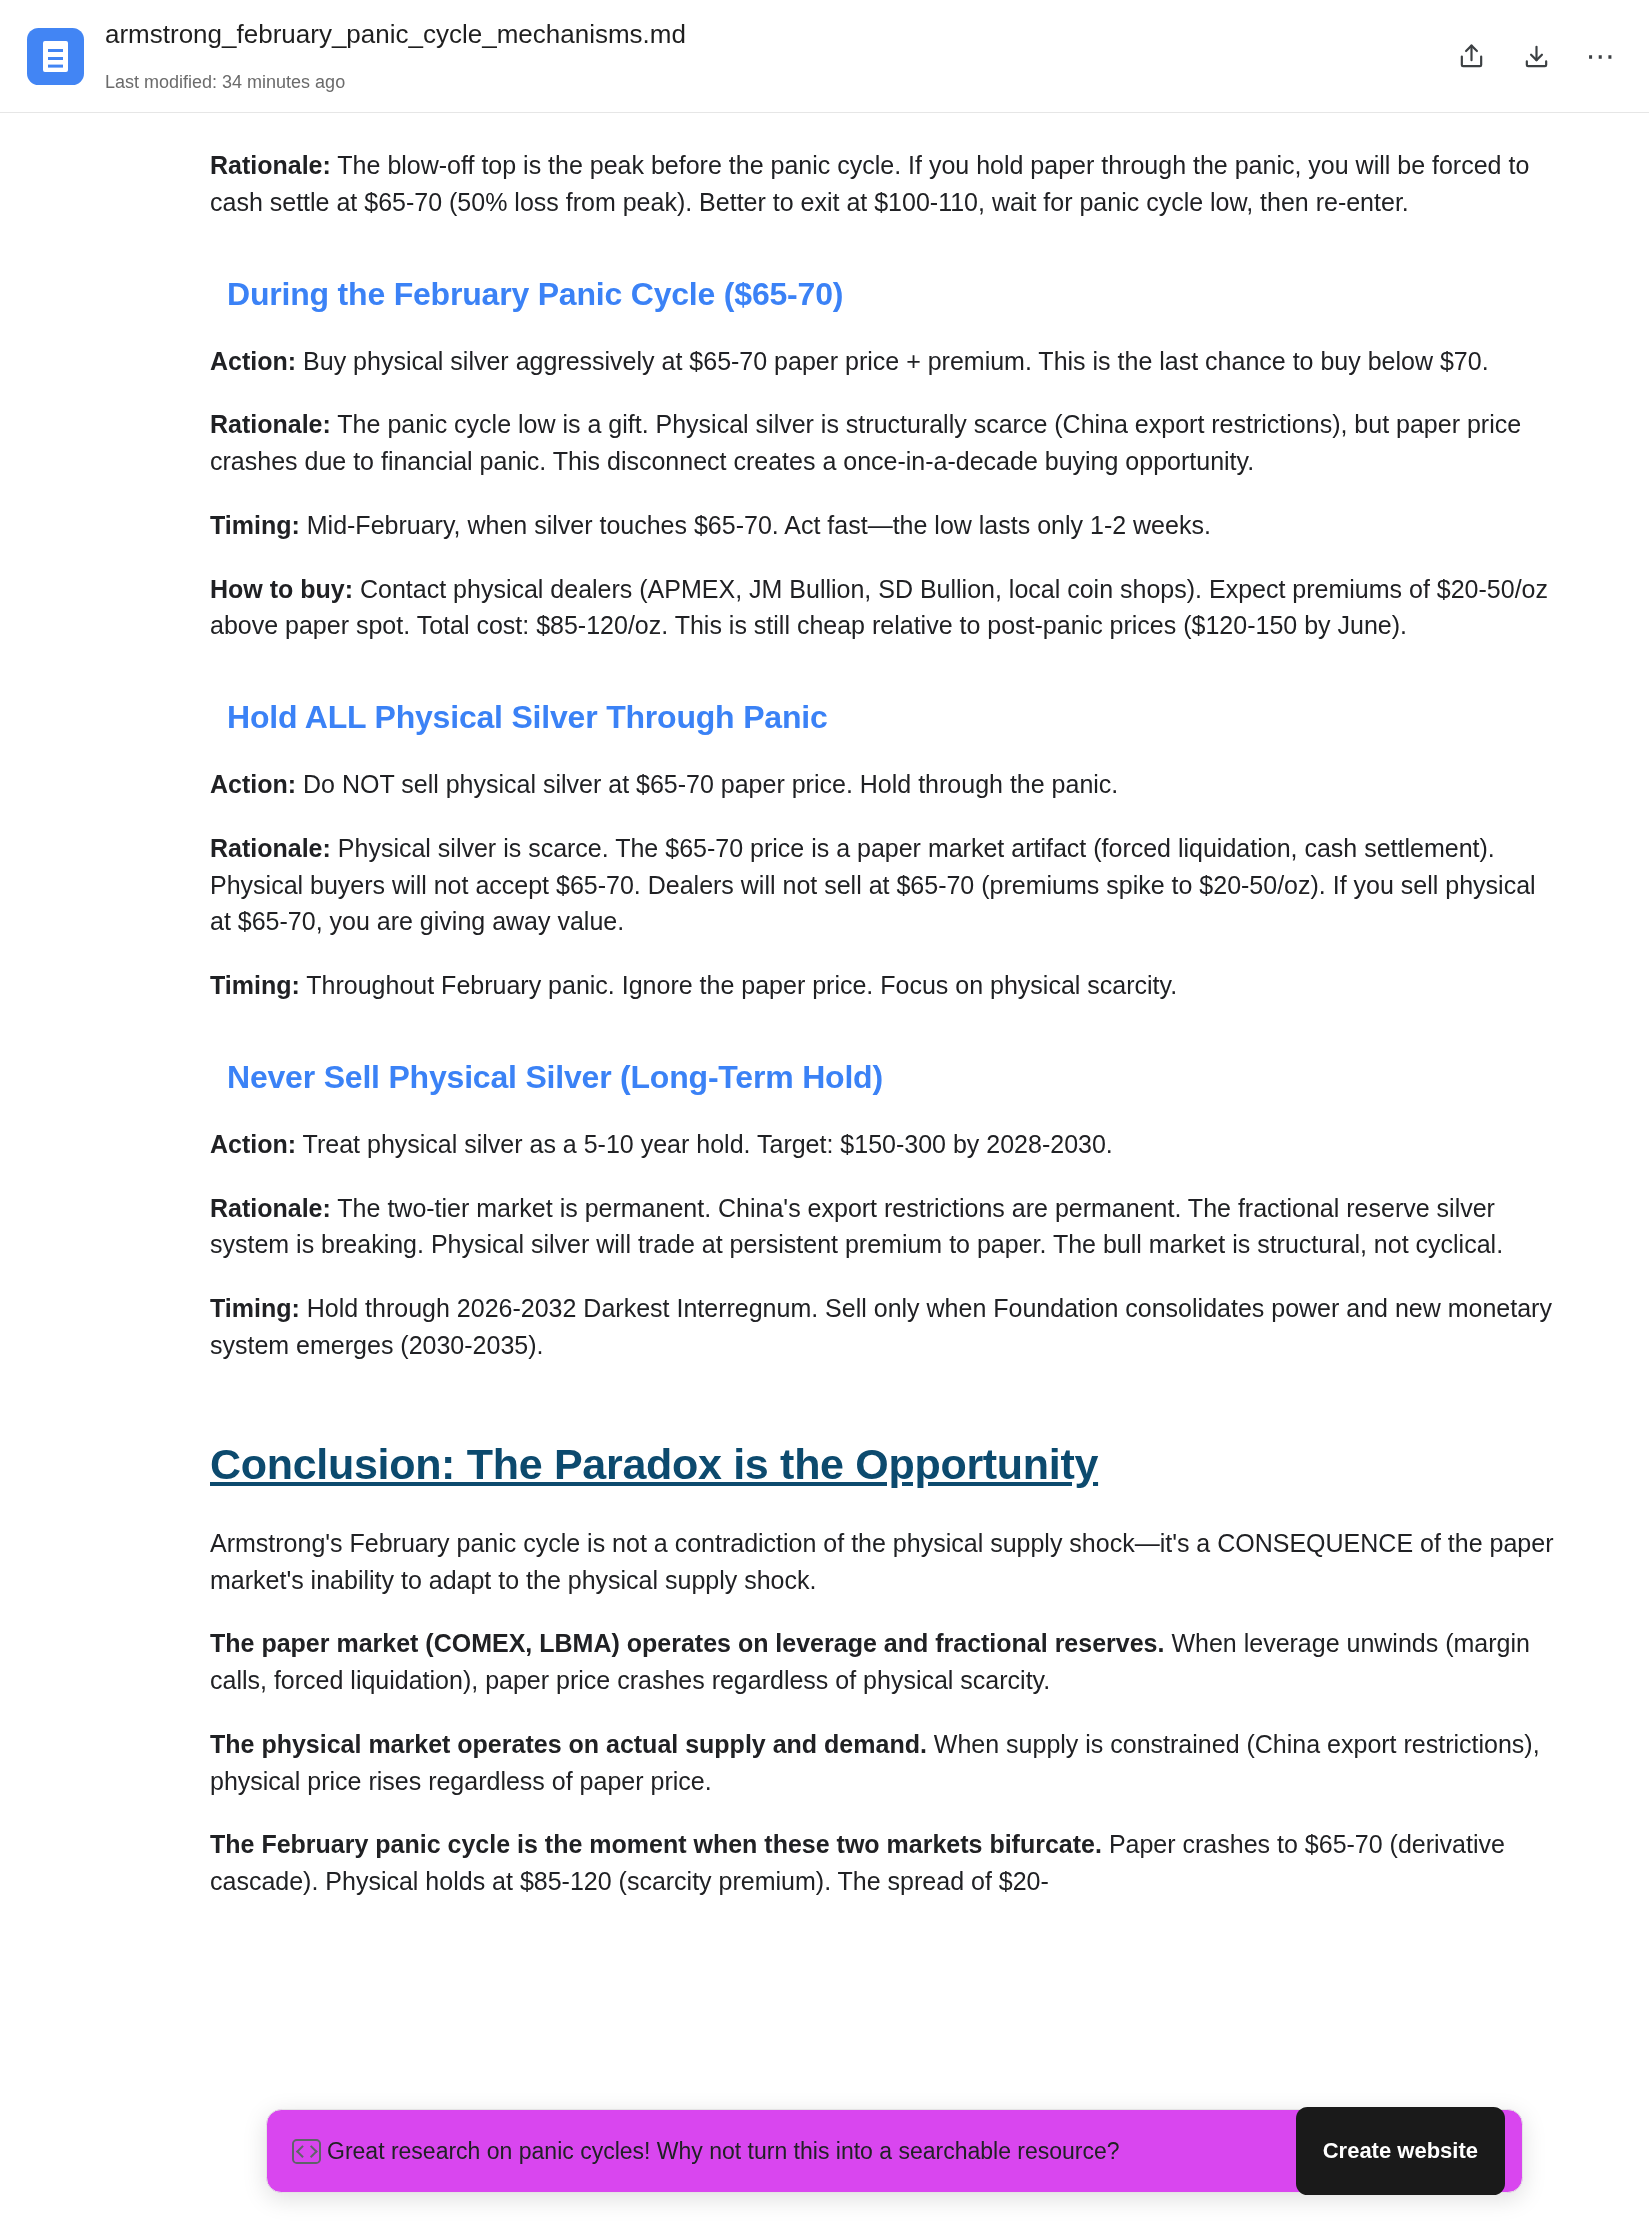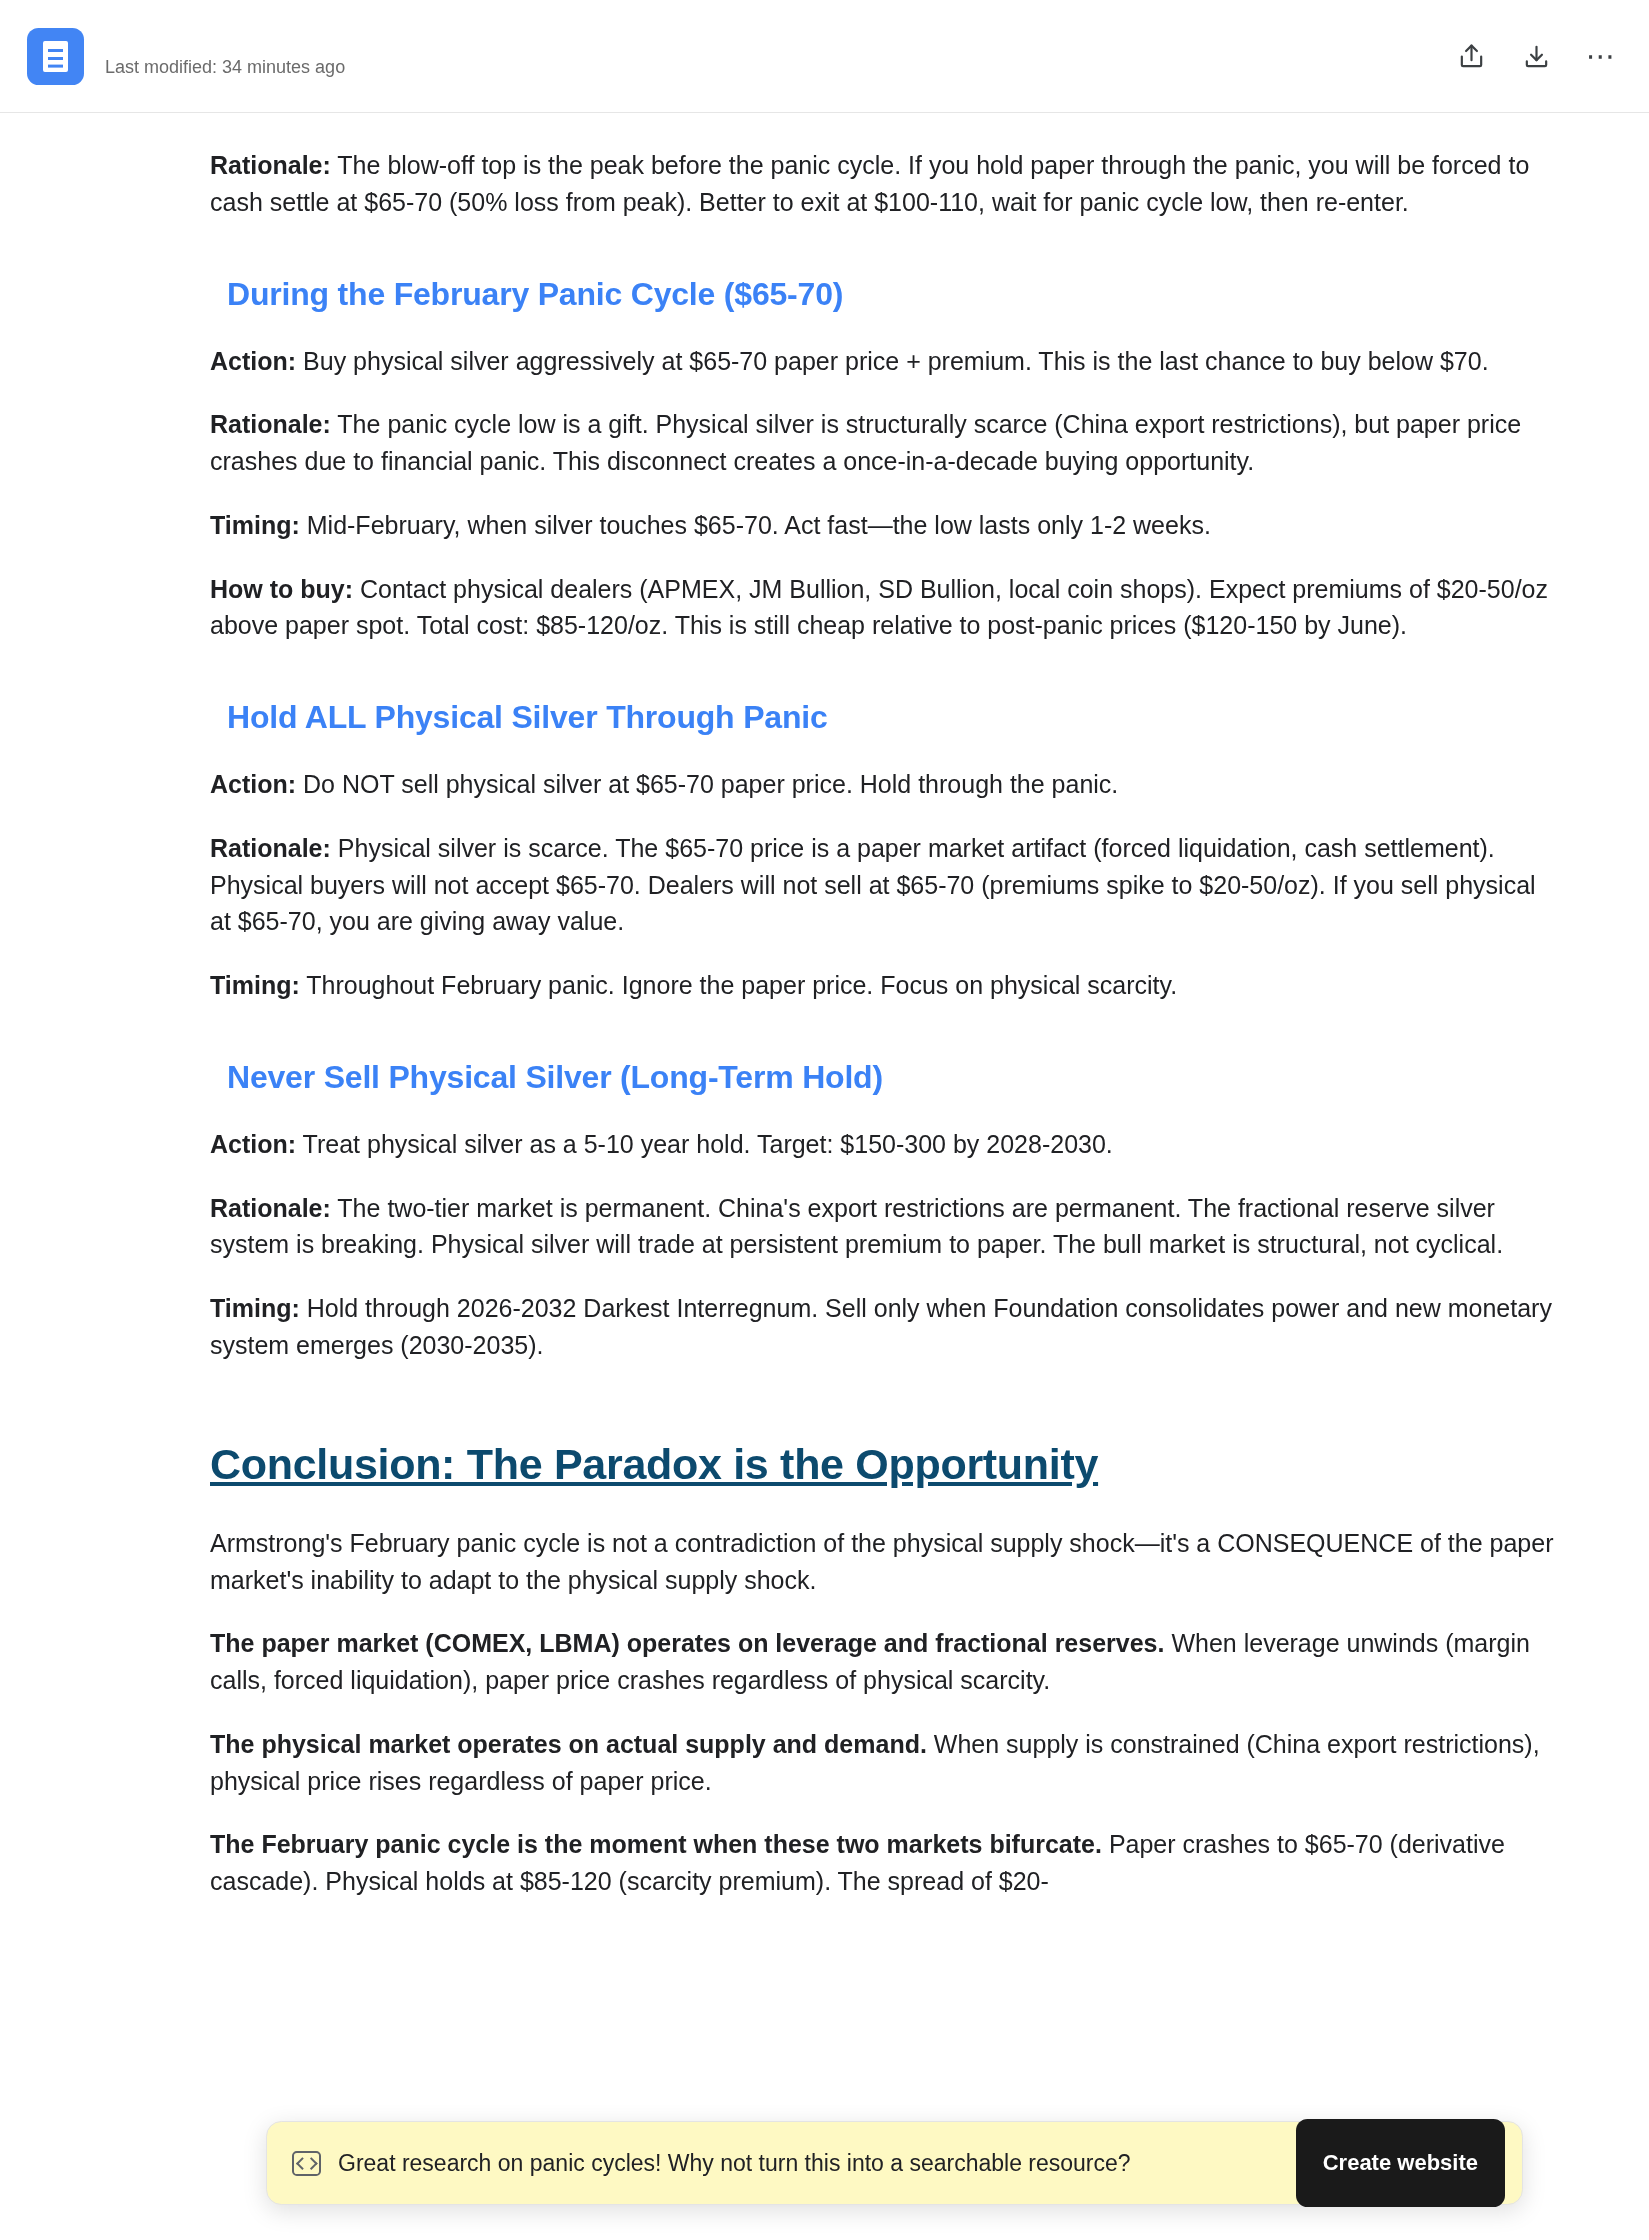--- a/index.html
+++ b/index.html
@@ -109,31 +109,31 @@
     color: #0c4a6e;
     letter-spacing: -0.3px;
     text-decoration: underline;
   }
   .lead { font-weight: bold; }
 
   
   .toast {
     position: absolute;
     left: 266px;
-    bottom: 36px;
+    bottom: 48px;
     width: 1257px;
     height: 84px;
-    background: #fef9c3;
+    background: #d946ef;
     border: 1px solid #e4e4e4;
     border-radius: 15.3px;
     box-shadow: 0 5.7px 25px rgba(0,0,0,0.13);
     display: flex;
     align-items: center;
     padding: 0 17px 0 25px;
-    gap: 17px;
+    gap: 6px;
   }
   .toast-icon {
     width: 29px; height: 25px;
     border: 2.4px solid #5f6368;
     border-radius: 4.8px;
     position: relative;
     flex: 0 0 auto;
   }
   .toast-icon::before {
     content: "";
@@ -172,20 +172,21 @@
   }
 </style>
 </head>
 <body>
 
 <div class="header">
   <div class="file-icon">
     <div class="doc"></div>
   </div>
   <div class="titlewrap">
+    <div class="filename">armstrong_february_panic_cycle_mechanisms.md</div>
     <div class="submeta">Last modified: 34 minutes ago</div>
   </div>
   <div class="header-actions">
     <div class="hicon">
       <svg width="29" height="29" viewBox="0 0 24 24" fill="none" stroke="currentColor" stroke-width="1.8" stroke-linecap="round" stroke-linejoin="round">
         <path d="M4 12v7a1 1 0 0 0 1 1h14a1 1 0 0 0 1-1v-7"></path>
         <path d="M12 15V3"></path>
         <path d="M7.5 7.5 12 3l4.5 4.5"></path>
       </svg>
     </div>

